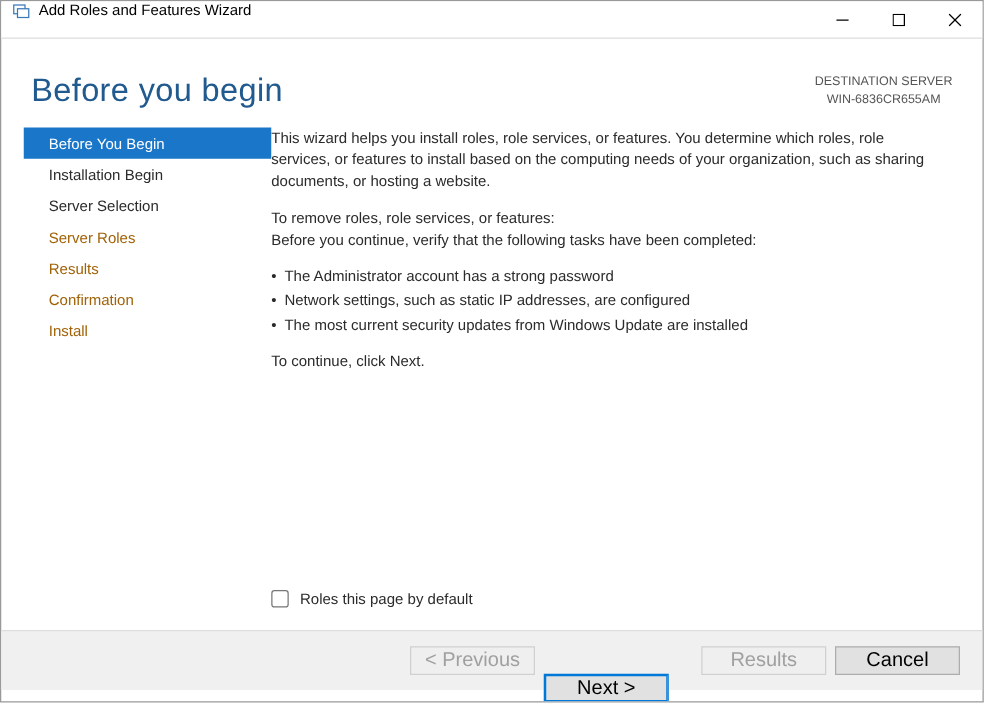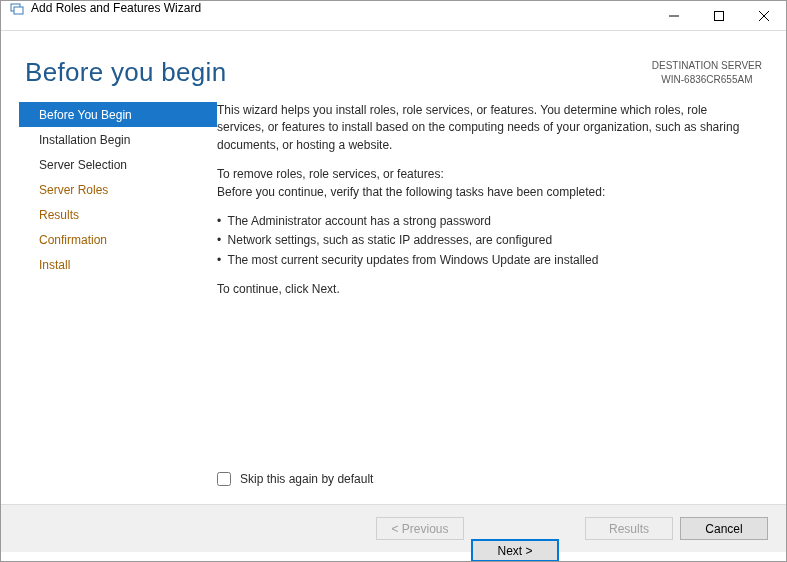--- a/index.html
+++ b/index.html
@@ -108,25 +108,25 @@
       height: 48px;
       border-top: 1px solid #ddd;
       background: #f0f0f0;
       display: flex;
       align-items: center;
       justify-content: flex-end;
       gap: 7px;
       padding-right: 18px;
     }
     .btn {
-      width: 88px;
+      width: 100px;
       height: 23px;
       border: 1px solid #adadad;
       background: #e1e1e1;
-      font-size: 12px;
+      font-size: 16px;
       color: #000;
       cursor: default;
       font-family: inherit;
     }
     .btn:disabled {
       color: #a0a0a0;
       background: #efefef;
       border-color: #d0d0d0;
     }
     .btn.default {
@@ -206,21 +206,21 @@
     <p>Before you continue, verify that the following tasks have been completed:</p>
     <ul>
       <li>The Administrator account has a strong password</li>
       <li>Network settings, such as static IP addresses, are configured</li>
       <li>The most current security updates from Windows Update are installed</li>
     </ul>
     <p>To continue, click Next.</p>
 
     <div class="skip-row">
       <input type="checkbox" style="">
-      <span>Skip this again by default</span>
+      <span>Roles this page by default</span>
     </div>
   </div>
 </div>
 
 <div class="footer">
   <button class="btn" disabled="">&lt; Previous</button>
   <button class="btn default">Next &gt;</button>
   <div class="btn-gap"></div>
   <button class="btn" disabled="">Results</button>
   <button class="btn">Cancel</button>

